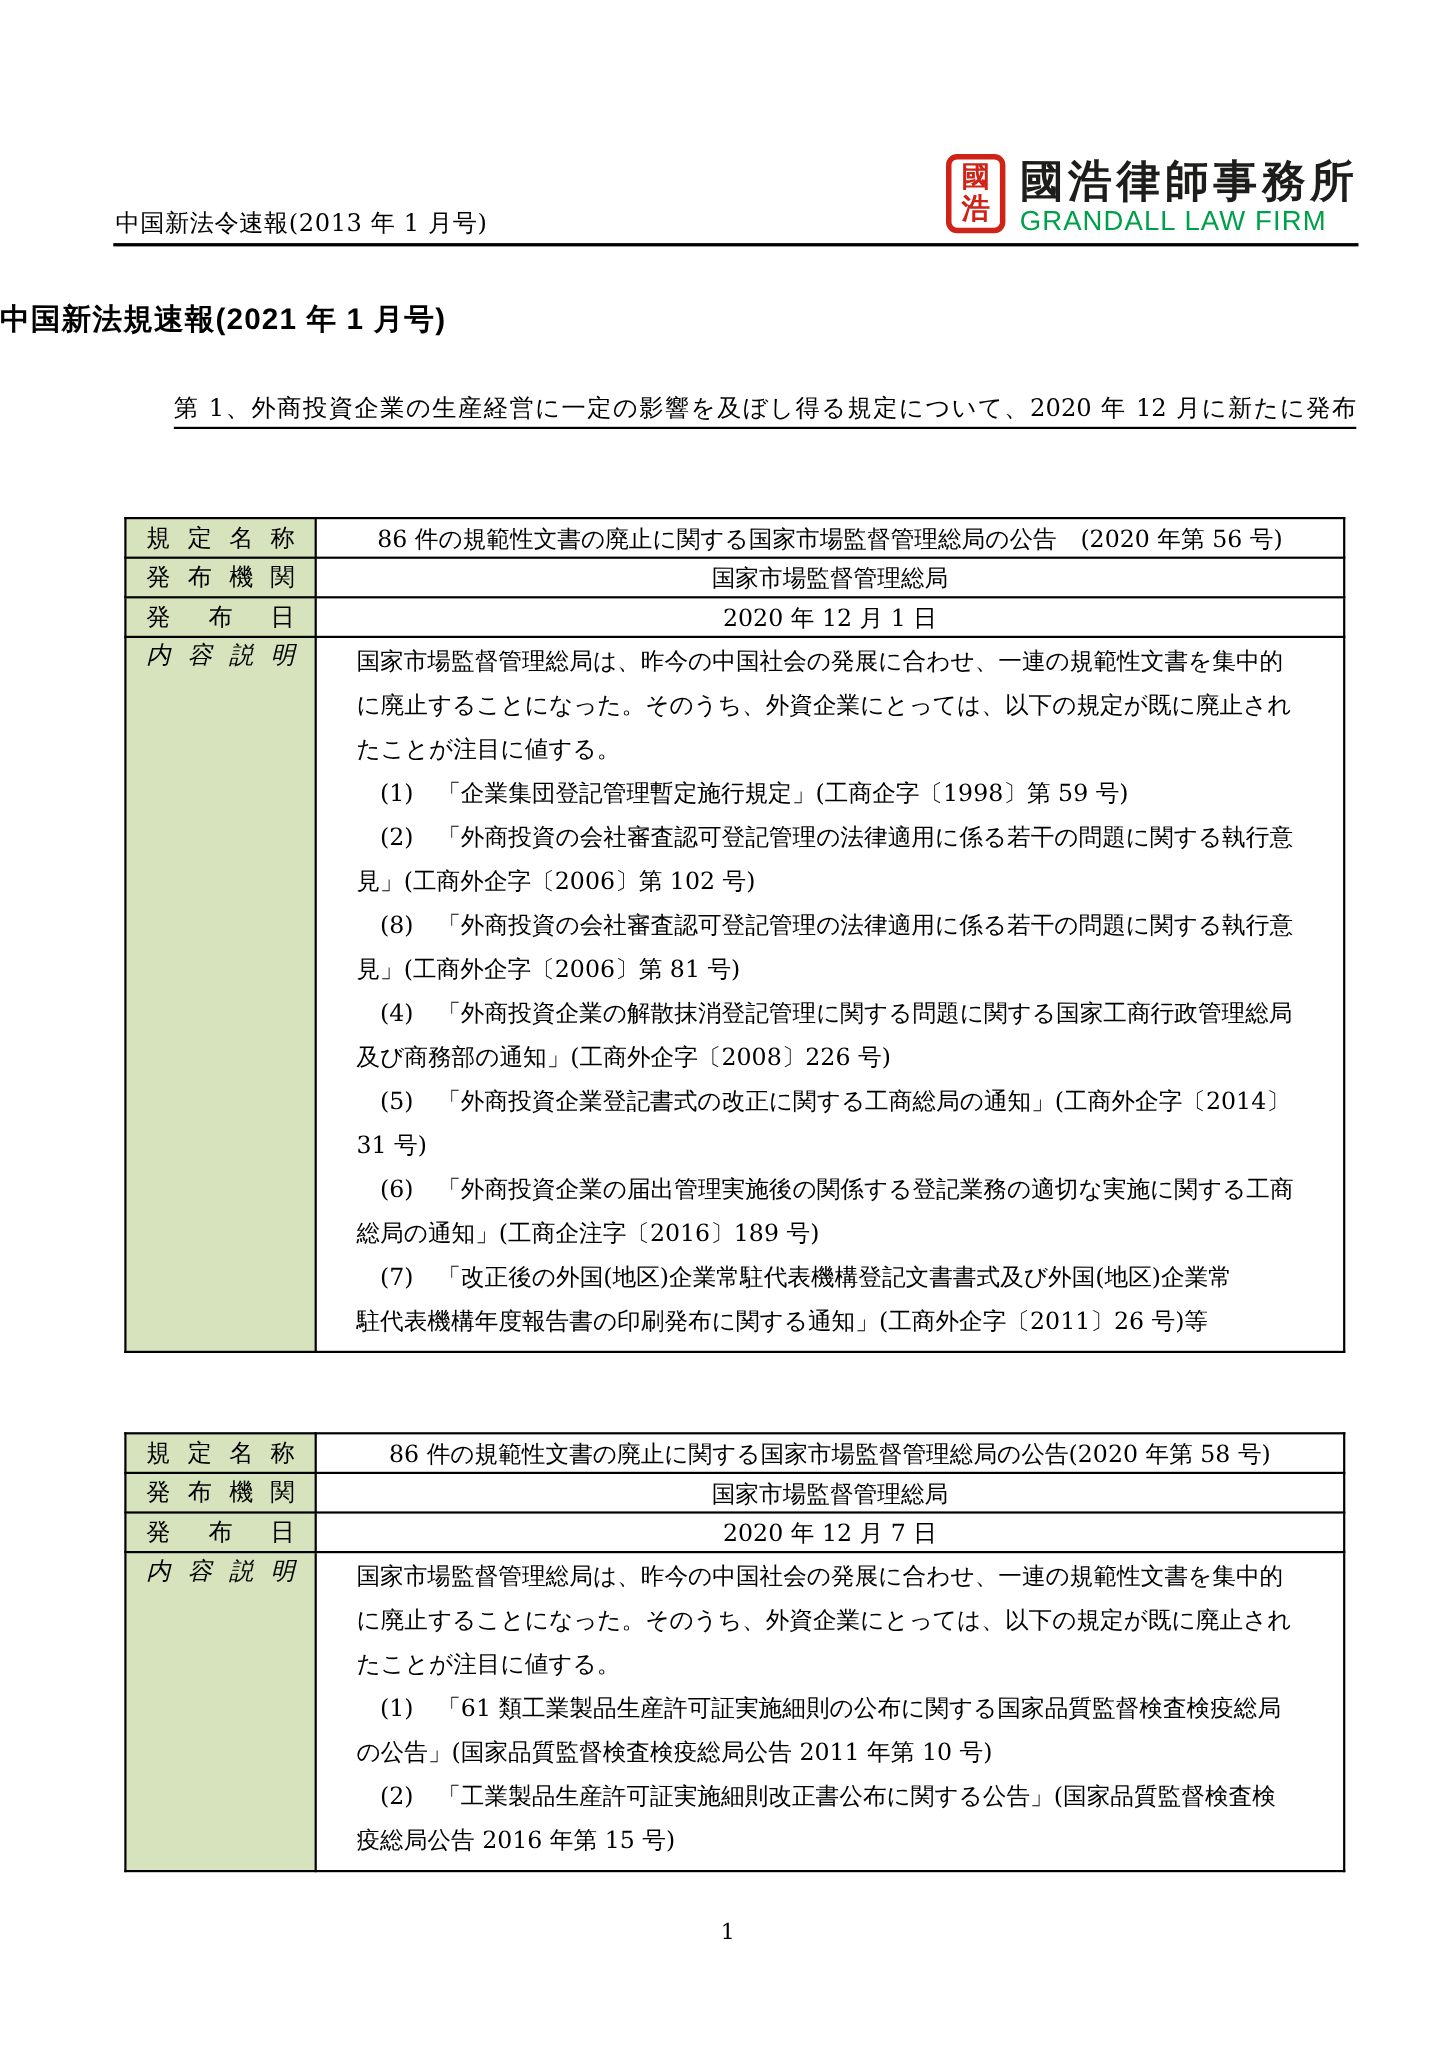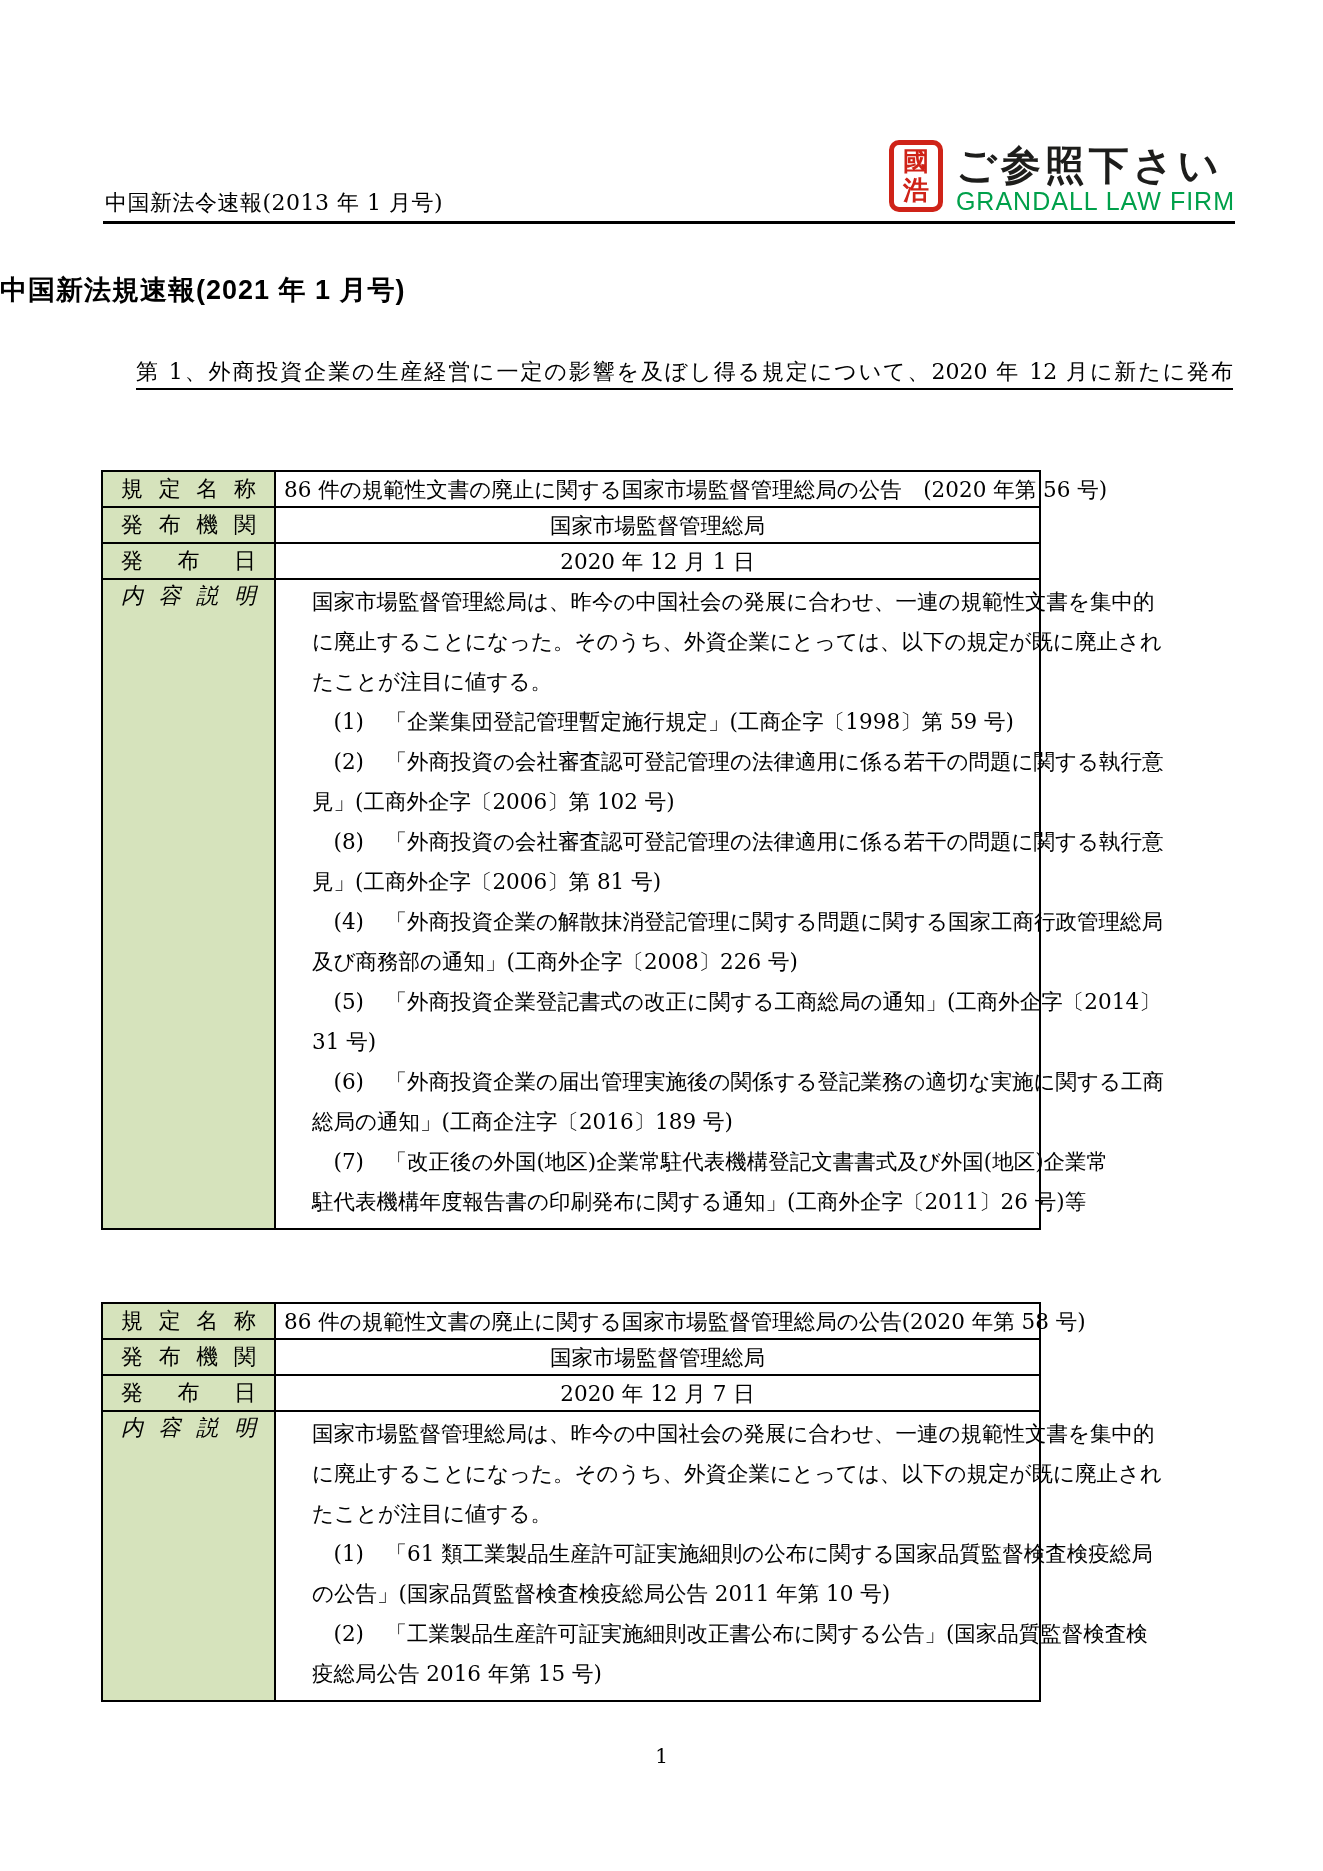--- a/index.html
+++ b/index.html
@@ -26,27 +26,27 @@
     font-size:25px; line-height:1.0; color:var(--firm-green,#00a04a); letter-spacing:1px; margin-top:3px; white-space:nowrap;
   }
   .rule { position:absolute; left:103px; right:88px; top:221px; height:3px; background:#000; }
   
   .title {
     position:absolute; left:0; right:0; top:272px; text-align:left;
     font-family:"Liberation Sans","DejaVu Sans",sans-serif;
     font-size:27px; font-weight:bold; letter-spacing:1px;
   }
   
-  .intro { position:absolute; left:90px; right:90px; top:352px; font-size:22px; line-height:40px; }
+  .intro { position:absolute; left:112px; right:90px; top:352px; font-size:22px; line-height:40px; }
   .intro-l1 { text-align:justify; text-align-last:justify; text-indent:46px; }
   .intro-l1 .u { border-bottom:2px solid #000; padding-bottom:4px; }
   .intro-l2 .u { border-bottom:2px solid #000; padding-bottom:4px; padding-right:30px; }
   
   table.info {
-    position:absolute; left:101px; width:940px; border-collapse:collapse; table-layout:fixed;
+    position:absolute; left:113px; width:1110px; border-collapse:collapse; table-layout:fixed;
     font-size:21.5px;
   }
   #table1 { top:470px; }
   #table2 { top:1302px; }
   table.info th, table.info td { border:2px solid #000; }
   table.info th {
     width:135px; background:var(--label-bg,#d6e3bc); font-weight:normal; font-size:22px;
     padding:0 18px; text-align:justify; text-align-last:justify; vertical-align:middle;
   }
   table.info th.top { vertical-align:top; padding-top:1px;font-style:italic; }
@@ -63,21 +63,21 @@
 <div class="page">
 
   <div class="header">
     <div class="doc-ref">中国新法令速報(2013 年 1 月号)</div>
     <div class="logo">
       <div class="seal">
         <span>國</span>
         <span>浩</span>
       </div>
       <div class="firm">
-        <div class="firm-cn">ご参照下さい</div>
+        <div class="firm-cn">國浩律師事務所</div>
         <div class="firm-en">GRANDALL LAW FIRM</div>
       </div>
     </div>
   </div>
 
   <div class="rule"></div>
 
   <div class="title">中国新法規速報(2021 年 1 月号)</div>
 
   <div class="intro">

